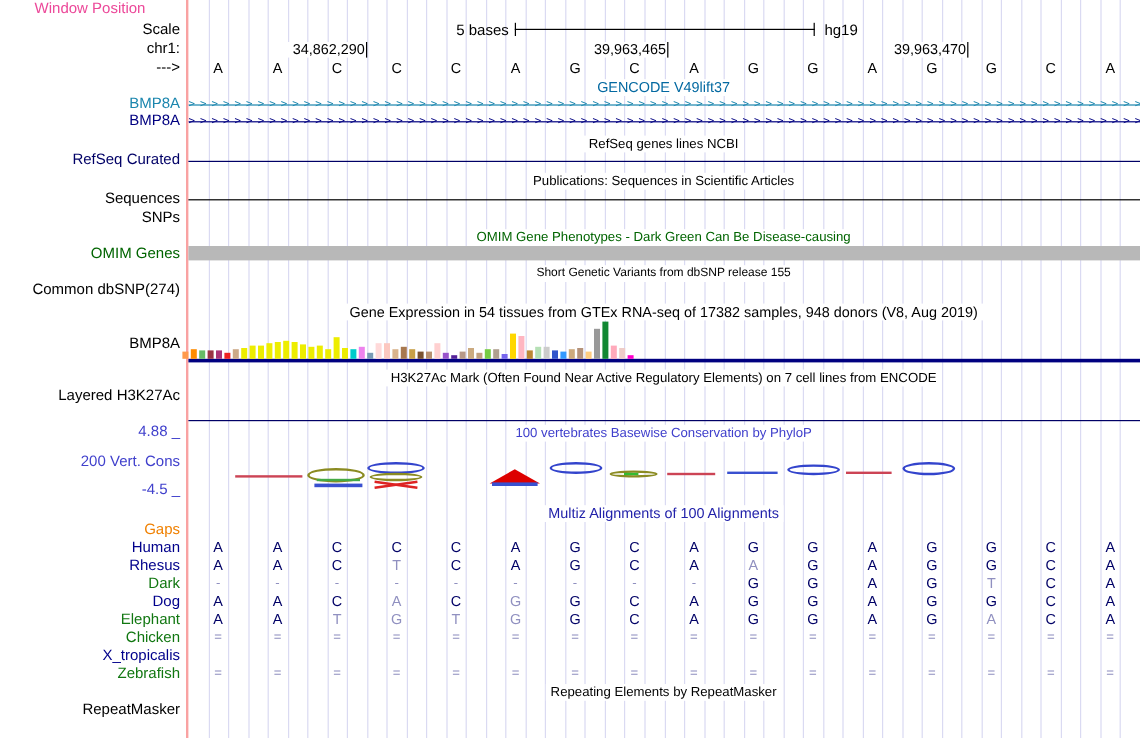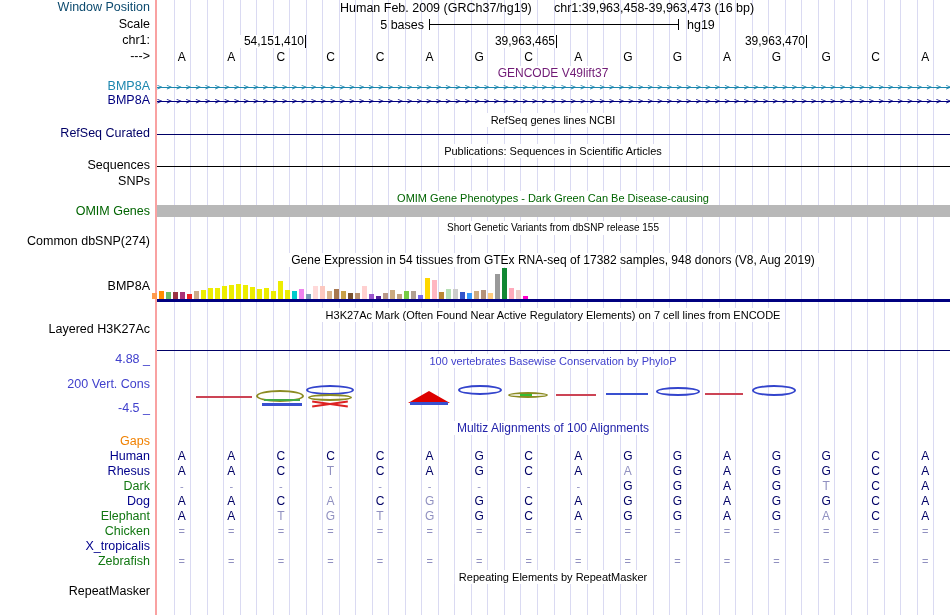--- a/index.html
+++ b/index.html
@@ -77,31 +77,29 @@
       <div class="gl" style="left: 834.35px;"></div>
       <div class="gl" style="left: 850.88px;"></div>
       <div class="gl" style="left: 867.4px;"></div>
       <div class="gl" style="left: 883.92px;"></div>
       <div class="gl" style="left: 900.44px;"></div>
       <div class="gl" style="left: 916.96px;"></div>
       <div class="gl" style="left: 933.48px;"></div>
     </div>
   <div class="hl"></div>
 
-  <div class="hdr" style="left:340px;top:1px">Human Feb. 2009 (GRCh37/hg19)</div>
-  <div class="hdr" style="left:554px;top:1px">chr1:39,963,458-39,963,473 (16 bp)</div>
 
   <div class="hdr" style="left:424px;top:18px;transform:translateX(-100%)">5 bases</div>
   <div class="scalebar" style="left:429px;top:24px;width:250px;height:1px"></div>
   <div class="scalebar" style="left:429px;top:19px;width:1px;height:11px"></div>
   <div class="scalebar" style="left:678px;top:19px;width:1px;height:11px"></div>
   <div class="hdr" style="left:687px;top:18px">hg19</div>
 
   <div id="coords">
-      <div class="coordtxt" style="left: 304px; top: 35px;">54,151,410</div>
+      <div class="coordtxt" style="left: 304px; top: 35px;">34,862,290</div>
       <div class="coordtick" style="left: 305px; top: 35px;"></div>
       <div class="coordtxt" style="left: 555px; top: 35px;">39,963,465</div>
       <div class="coordtick" style="left: 556px; top: 35px;"></div>
       <div class="coordtxt" style="left: 805px; top: 35px;">39,963,470</div>
       <div class="coordtick" style="left: 806px; top: 35px;"></div>
     </div>
   <div id="sequence">
       <div class="seq" style="left: 181.8px; top: 50px;">A</div>
       <div class="seq" style="left: 231.3px; top: 50px;">A</div>
       <div class="seq" style="left: 280.9px; top: 50px;">C</div>
@@ -114,38 +112,38 @@
       <div class="seq" style="left: 627.8px; top: 50px;">G</div>
       <div class="seq" style="left: 677.4px; top: 50px;">G</div>
       <div class="seq" style="left: 727px; top: 50px;">A</div>
       <div class="seq" style="left: 776.5px; top: 50px;">G</div>
       <div class="seq" style="left: 826.1px; top: 50px;">G</div>
       <div class="seq" style="left: 875.7px; top: 50px;">C</div>
       <div class="seq" style="left: 925.2px; top: 50px;">A</div>
     </div>
 
   <div id="labels">
-      <div class="lab" style="top: 0px; color: #0c4a6e;">Window Position</div>
+      <div class="lab" style="top: 0px; color: #ec4899; text-align: center;">Window Position</div>
       <div class="lab" style="top: 17px; color: rgb(0, 0, 0);">Scale</div>
       <div class="lab" style="top: 33px; color: rgb(0, 0, 0);">chr1:</div>
       <div class="lab" style="top: 49px; color: rgb(0, 0, 0);">---&gt;</div>
       <div class="lab" style="top: 126px; color: rgb(0, 0, 102);">RefSeq Curated</div>
       <div class="lab" style="top: 158px; color: rgb(0, 0, 0);">Sequences</div>
       <div class="lab" style="top: 174px; color: rgb(0, 0, 0);">SNPs</div>
       <div class="lab" style="top: 204px; color: rgb(0, 100, 0);">OMIM Genes</div>
       <div class="lab" style="top: 234px; color: rgb(0, 0, 0);">Common dbSNP(274)</div>
       <div class="lab" style="top: 279px; color: rgb(0, 0, 0);">BMP8A</div>
       <div class="lab" style="top: 322px; color: rgb(0, 0, 0);">Layered H3K27Ac</div>
       <div class="lab" style="top: 352px; color: rgb(64, 64, 204);">4.88 _</div>
       <div class="lab" style="top: 377px; color: rgb(64, 64, 204);">200 Vert. Cons</div>
       <div class="lab" style="top: 401px; color: rgb(64, 64, 204);">-4.5 _</div>
       <div class="lab" style="top: 584px; color: rgb(0, 0, 0);">RepeatMasker</div>
     </div>
   <div id="titles">
-      <div class="ct" style="top: 66px; color: #701a75; font-size: 12px;">GENCODE V49lift37</div>
+      <div class="ct" style="top: 66px; color: #0369a1; font-size: 12px;">GENCODE V49lift37</div>
       <div class="ct" style="top: 113px; color: rgb(0, 0, 0); font-size: 11px;">RefSeq genes lines NCBI</div>
       <div class="ct" style="top: 144px; color: rgb(0, 0, 0); font-size: 11px;">Publications: Sequences in Scientific Articles</div>
       <div class="ct" style="top: 191px; color: rgb(0, 100, 0); font-size: 11px;">OMIM Gene Phenotypes - Dark Green Can Be Disease-causing</div>
       <div class="ct" style="top: 221px; color: rgb(0, 0, 0); font-size: 10px;">Short Genetic Variants from dbSNP release 155</div>
       <div class="ct" style="top: 253px; color: rgb(0, 0, 0); font-size: 12px;">Gene Expression in 54 tissues from GTEx RNA-seq of 17382 samples, 948 donors (V8, Aug 2019)</div>
       <div class="ct" style="top: 308px; color: rgb(0, 0, 0); font-size: 11px;">H3K27Ac Mark (Often Found Near Active Regulatory Elements) on 7 cell lines from ENCODE</div>
       <div class="ct" style="top: 354px; color: rgb(64, 64, 204); font-size: 11px;">100 vertebrates Basewise Conservation by PhyloP</div>
       <div class="ct" style="top: 421px; color: rgb(34, 34, 170); font-size: 12px;">Multiz Alignments of 100 Alignments</div>
       <div class="ct" style="top: 570px; color: rgb(0, 0, 0); font-size: 11px;">Repeating Elements by RepeatMasker</div>
     </div>

